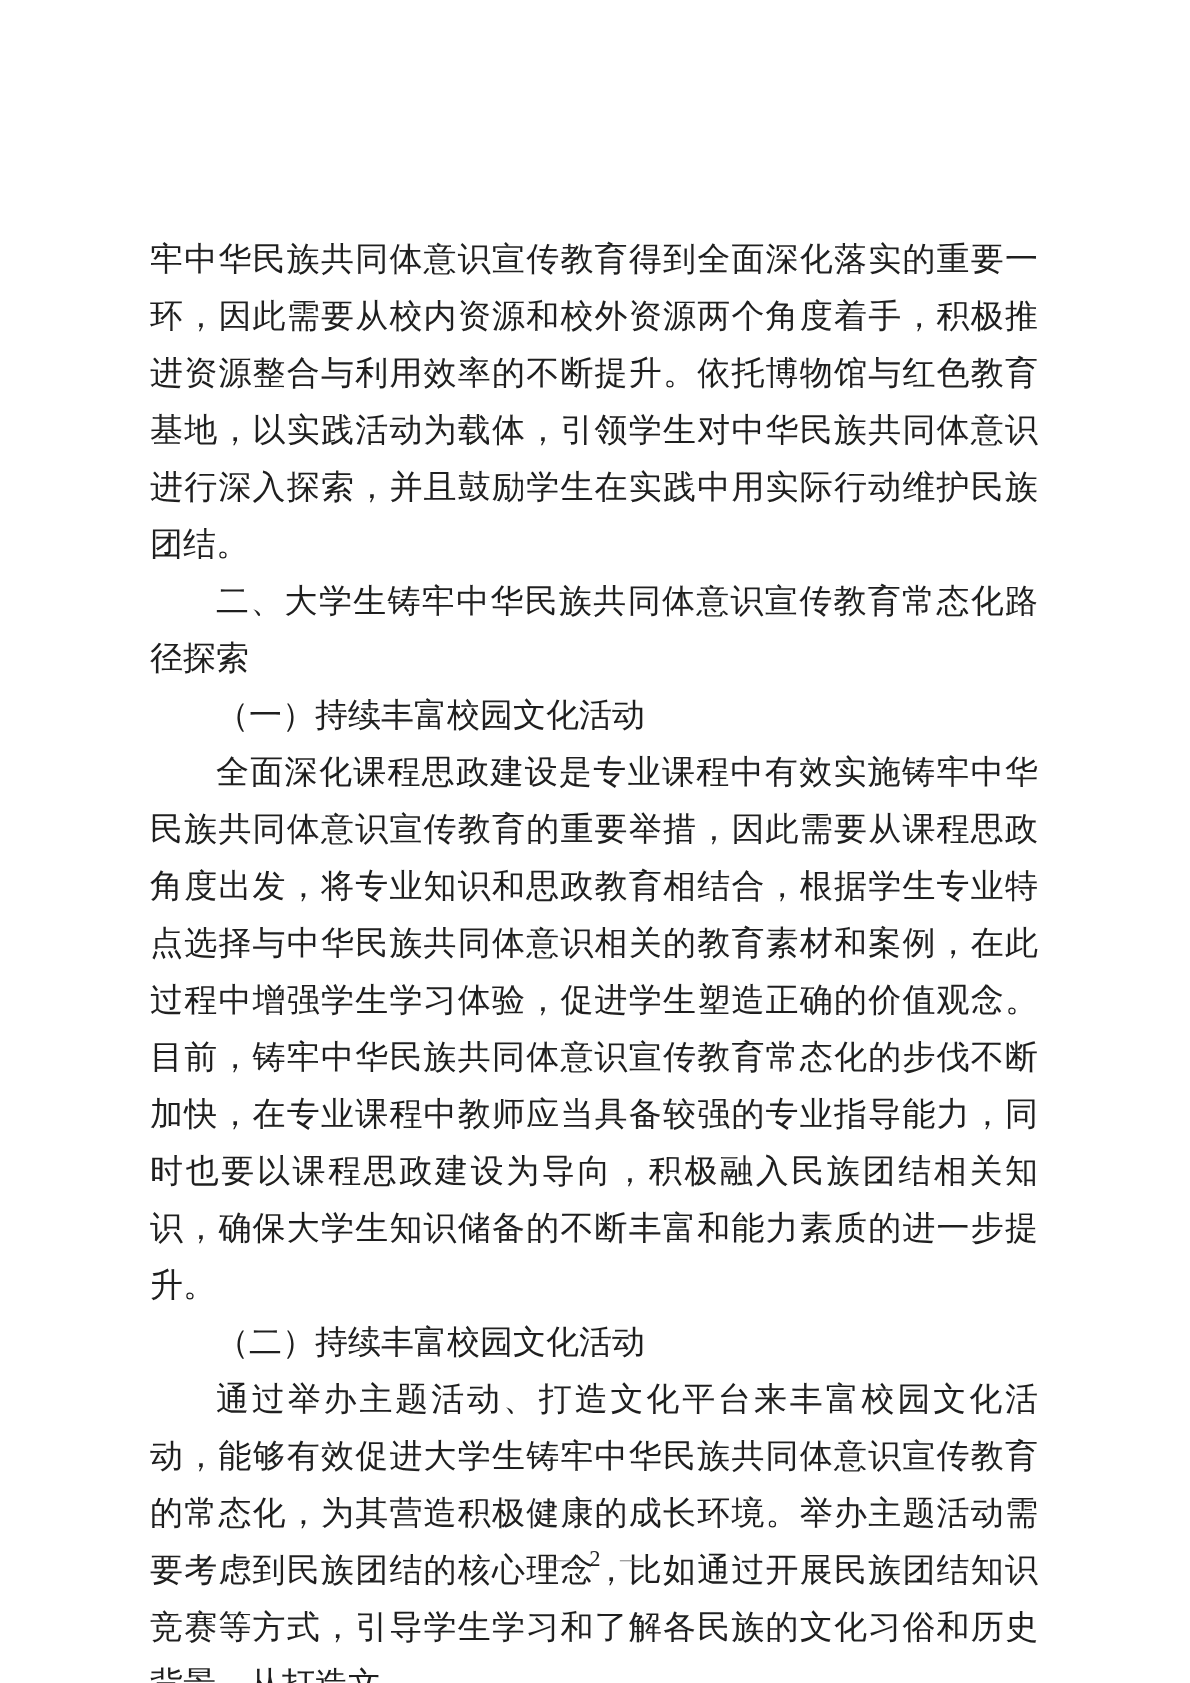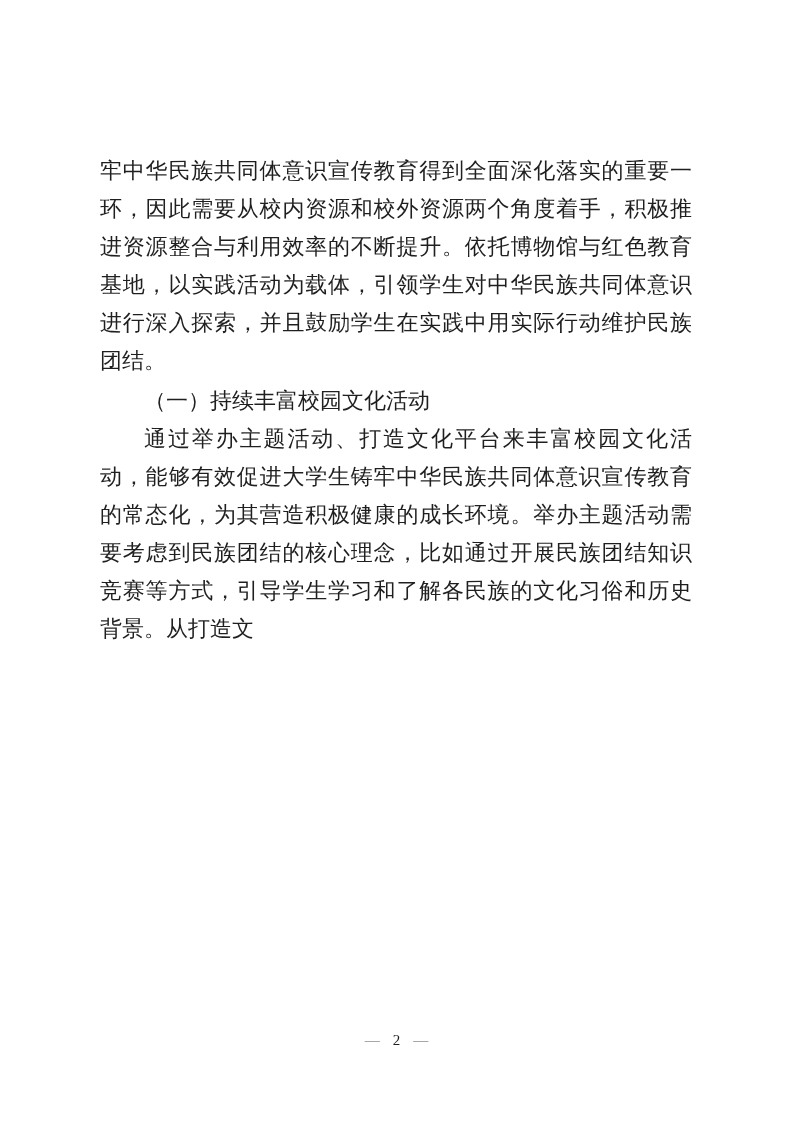--- a/index.html
+++ b/index.html
@@ -37,21 +37,20 @@
       padding: 0;
       font-size: 22px;
       line-height: 38px;
       font-weight: normal;
     }
     .para {
       text-indent: 2em;
     }
     .para.no-indent {
       text-indent: 0;
-      font-family: Liberation Mono, monospace;
     }
     .heading-l1, .heading-l2 {
       font-weight: bold;
       text-indent: 2em;
       text-align: justify;
     }
     .footer {
       position: absolute;
       top: 1031px;
       left: 0;
@@ -71,24 +70,27 @@
     }
   </style>
 </head>
 <body>
 
 <div class="page">
   <div class="content">
 
     <p class="para no-indent">牢中华民族共同体意识宣传教育得到全面深化落实的重要一环，因此需要从校内资源和校外资源两个角度着手，积极推进资源整合与利用效率的不断提升。依托博物馆与红色教育基地，以实践活动为载体，引领学生对中华民族共同体意识进行深入探索，并且鼓励学生在实践中用实际行动维护民族团结。</p>
 
+    <h2 class="heading-l1">二、大学生铸牢中华民族共同体意识宣传教育常态化路径探索</h2>
 
     <h3 class="heading-l2">（一）持续丰富校园文化活动</h3>
 
+    <p class="para">全面深化课程思政建设是专业课程中有效实施铸牢中华民族共同体意识宣传教育的重要举措，因此需要从课程思政角度出发，将专业知识和思政教育相结合，根据学生专业特点选择与中华民族共同体意识相关的教育素材和案例，在此过程中增强学生学习体验，促进学生塑造正确的价值观念。目前，铸牢中华民族共同体意识宣传教育常态化的步伐不断加快，在专业课程中教师应当具备较强的专业指导能力，同时也要以课程思政建设为导向，积极融入民族团结相关知识，确保大学生知识储备的不断丰富和能力素质的进一步提升。</p>
 
+    <h3 class="heading-l2">（二）持续丰富校园文化活动</h3>
 
     <p class="para">通过举办主题活动、打造文化平台来丰富校园文化活动，能够有效促进大学生铸牢中华民族共同体意识宣传教育的常态化，为其营造积极健康的成长环境。举办主题活动需要考虑到民族团结的核心理念，比如通过开展民族团结知识竞赛等方式，引导学生学习和了解各民族的文化习俗和历史背景。从打造文</p>
 
   </div>
 
   <div class="footer">
     <span class="dash">—</span><span class="num">2</span><span class="dash">—</span>
   </div>
 </div>
 

